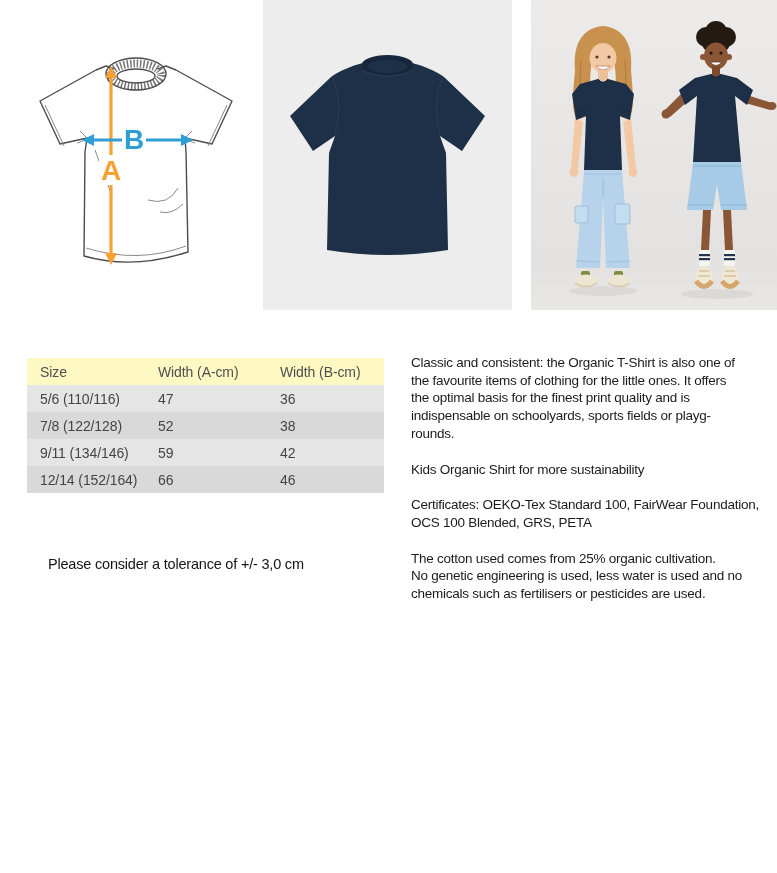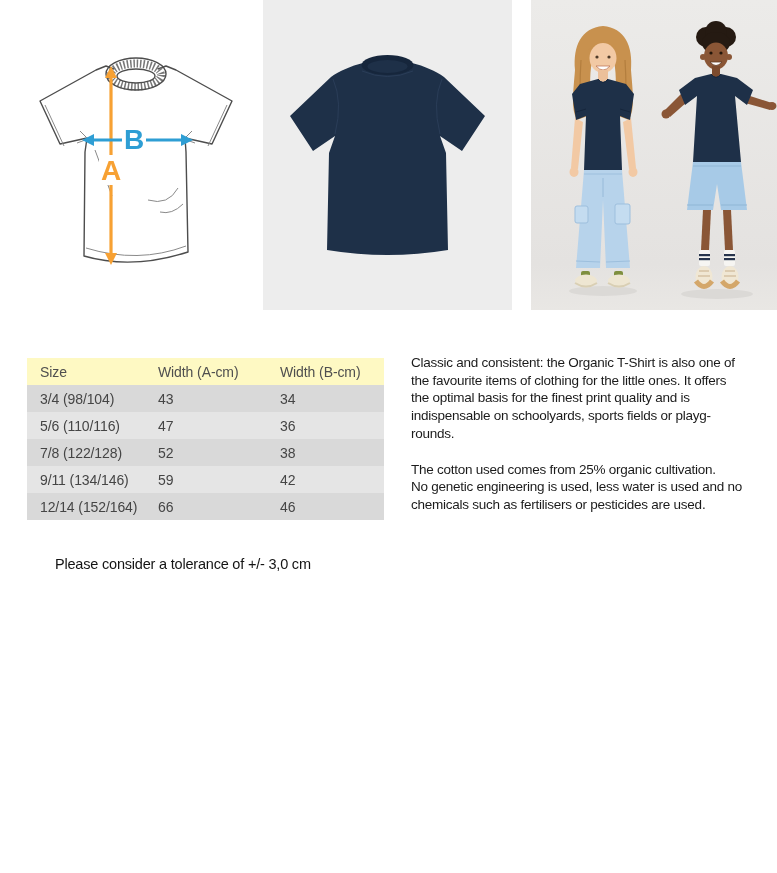--- a/index.html
+++ b/index.html
@@ -20,21 +20,21 @@
   table.size-table th, table.size-table td { height:27px; padding:0 0 0 13px;
     text-align:left; font-weight:normal; white-space:nowrap; }
   table.size-table th { color:#4f4f4f; background:#fef9c3; }
   table.size-table td { color:#454545; }
   table.size-table tr.shade td { background:#D9D9D9; }
   table.size-table tr.plain td { background:#e5e5e5; }
   table.size-table col.c1 { width:118px; }
   table.size-table col.c2 { width:122px; }
   table.size-table col.c3 { width:117px; }
 
-  .tolerance-note { position:absolute; left:55px; top:556px; font-size:14.5px;
+  .tolerance-note { position:absolute; left:48px; top:556px; font-size:14.5px;
     color:#141414; letter-spacing:-0.2px; }
 
   .description { position:absolute; left:411px; top:354px; width:366px;
     font-size:13.5px; line-height:17.7px; color:#1b1b1b; letter-spacing:-0.25px; }
   .description p { margin:0 4px 18px 0; white-space:pre; }
   .description p:last-child { margin-bottom:0; }
 </style>
 </head>
 <body>
 
@@ -180,25 +180,20 @@
         <col class="c3">
       </colgroup>
     <thead>
       <tr>
         <th>Size</th>
         <th>Width (A-cm)</th>
         <th>Width (B-cm)</th>
       </tr>
     </thead>
     <tbody>
-        <tr class="shade">
-          <td>3/4 (98/104)</td>
-          <td>43</td>
-          <td>34</td>
-        </tr>
         <tr class="plain">
           <td>5/6 (110/116)</td>
           <td>47</td>
           <td>36</td>
         </tr>
         <tr class="shade">
           <td>7/8 (122/128)</td>
           <td>52</td>
           <td>38</td>
         </tr>
@@ -216,18 +211,21 @@
   </table>
 
   <div class="tolerance-note">Please consider a tolerance of +/- 3,0 cm</div>
 
   <div class="description">
     <p>Classic and consistent: the Organic T-Shirt is also one of
 the favourite items of clothing for the little ones. It offers
 the optimal basis for the finest print quality and is
 indispensable on schoolyards, sports fields or playg-
 rounds.</p>
+    <p>Kids Organic Shirt for more sustainability</p>
+    <p>Certificates: OEKO-Tex Standard 100, FairWear Foundation,
+OCS 100 Blended, GRS, PETA</p>
     <p>The cotton used comes from 25% organic cultivation.
 No genetic engineering is used, less water is used and no
 chemicals such as fertilisers or pesticides are used.</p>
   </div>
 
 </div>
 
 </body></html>

